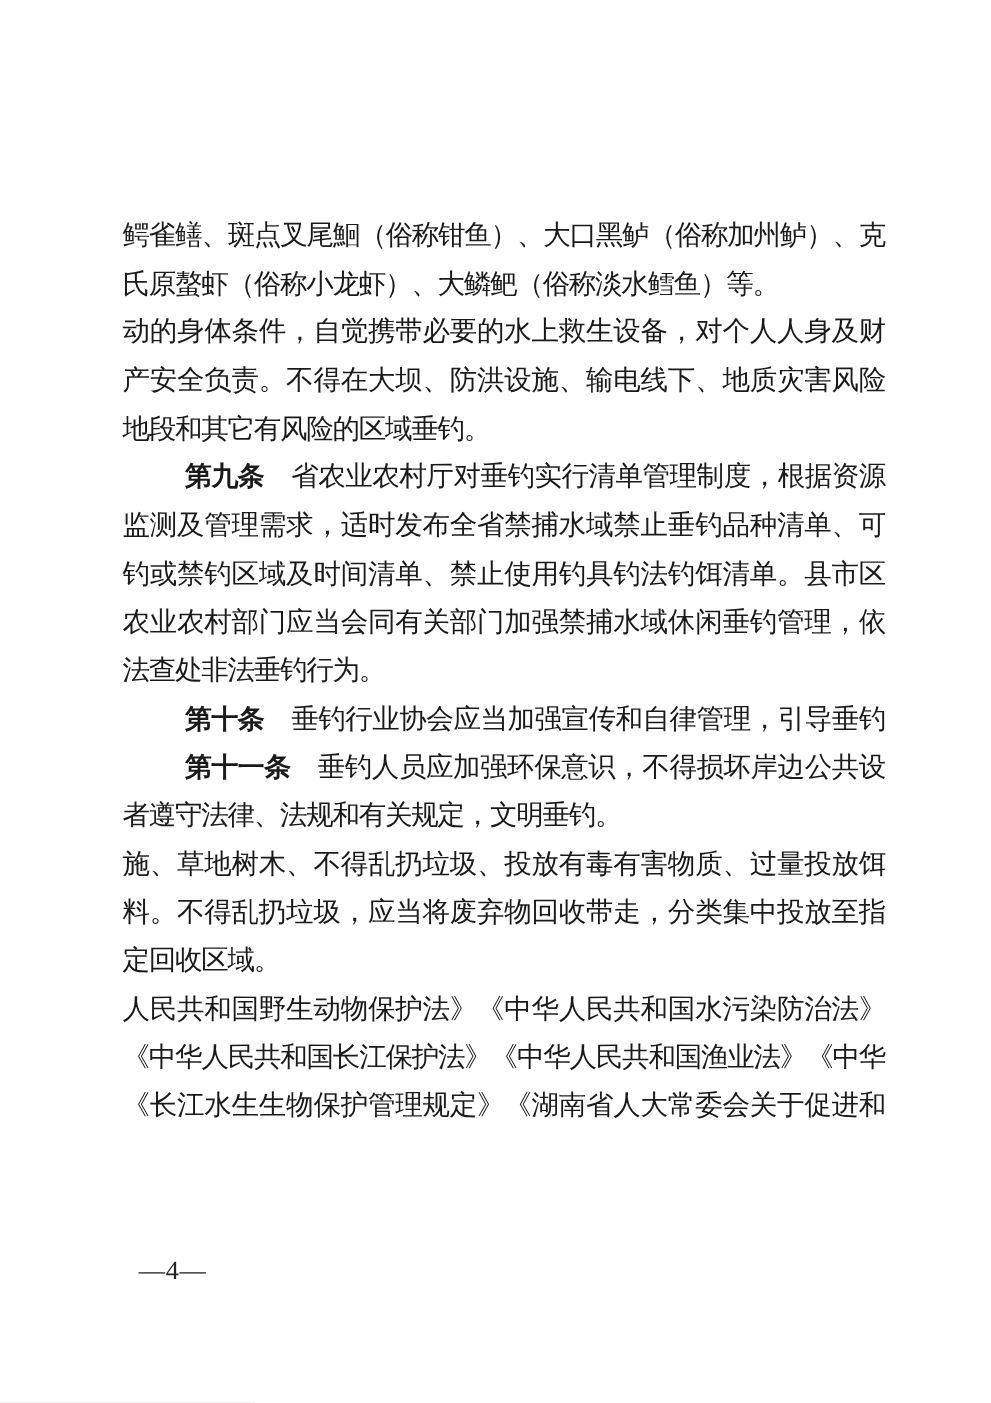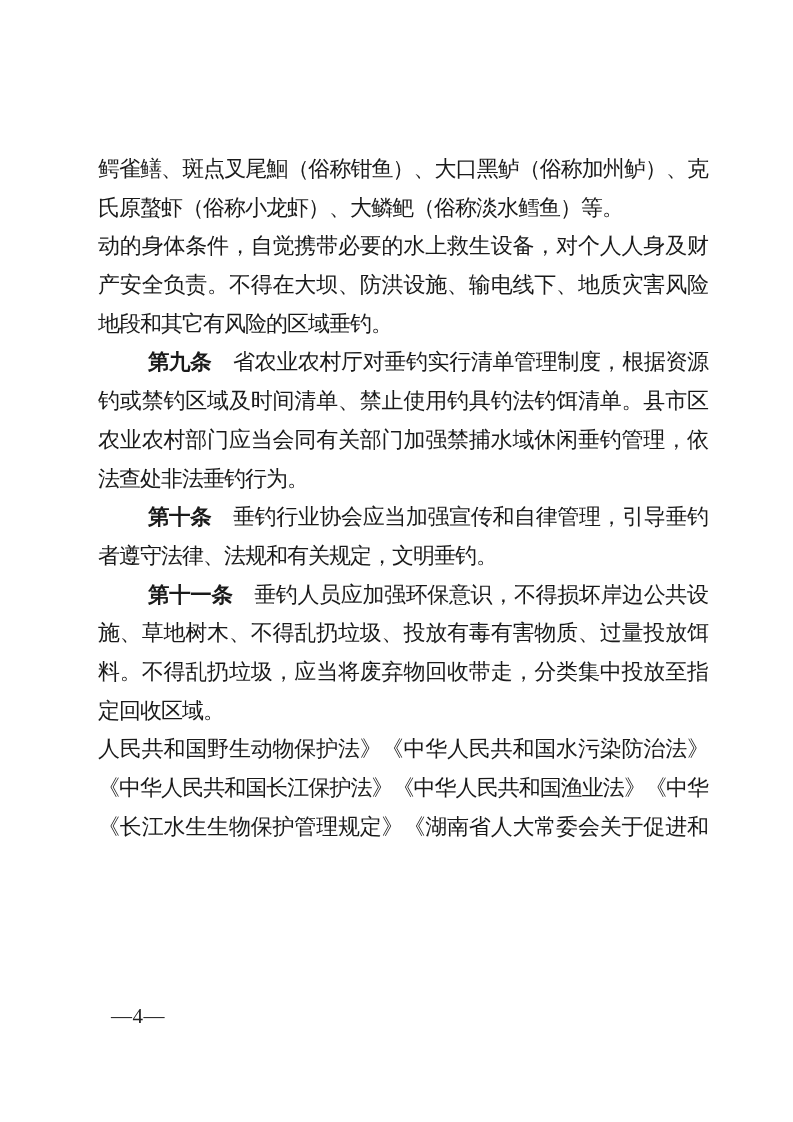--- a/index.html
+++ b/index.html
@@ -13,21 +13,21 @@
     height: 1122px;
     margin: 0 auto;
     background: #ffffff;
     overflow: hidden;
     font-family: "Liberation Serif", "DejaVu Serif", serif;
     color: #1a1a1a;
   }
   .text-block {
     position: absolute;
     left: 98px;
-    top: 150px;
+    top: 169px;
     width: 610px;
   }
   .line {
     box-sizing: border-box;
     width: 610px;
     height: 38.7px;
     line-height: 38.7px;
     font-size: 22px;
     letter-spacing: -1px;
     white-space: nowrap;
@@ -64,26 +64,27 @@
 <body>
 
 <div class="page">
   <div class="text-block">
       <div class="line fill"><span>鳄雀鳝、斑点叉尾鮰（俗称钳鱼）、大口黑鲈（俗称加州鲈）、克</span></div>
       <div class="line end"><span>氏原螯虾（俗称小龙虾）、大鳞鲃（俗称淡水鳕鱼）等。</span></div>
       <div class="line fill"><span>动的身体条件，自觉携带必要的水上救生设备，对个人人身及财</span></div>
       <div class="line fill"><span>产安全负责。不得在大坝、防洪设施、输电线下、地质灾害风险</span></div>
       <div class="line end"><span>地段和其它有风险的区域垂钓。</span></div>
       <div class="line fill indent"><span class="article-head">第九条</span><span>　省农业农村厅对垂钓实行清单管理制度，根据资源</span></div>
+      <div class="line fill"><span>监测及管理需求，适时发布全省禁捕水域禁止垂钓品种清单、可</span></div>
       <div class="line fill"><span>钓或禁钓区域及时间清单、禁止使用钓具钓法钓饵清单。县市区</span></div>
       <div class="line fill"><span>农业农村部门应当会同有关部门加强禁捕水域休闲垂钓管理，依</span></div>
       <div class="line end"><span>法查处非法垂钓行为。</span></div>
       <div class="line fill indent"><span class="article-head">第十条</span><span>　垂钓行业协会应当加强宣传和自律管理，引导垂钓</span></div>
+      <div class="line fill indent"><span class="article-head">第十一条</span><span>　垂钓人员应加强环保意识，不得损坏岸边公共设</span></div>
       <div class="line end"><span>者遵守法律、法规和有关规定，文明垂钓。</span></div>
-      <div class="line fill indent"><span class="article-head">第十一条</span><span>　垂钓人员应加强环保意识，不得损坏岸边公共设</span></div>
       <div class="line fill"><span>施、草地树木、不得乱扔垃圾、投放有毒有害物质、过量投放饵</span></div>
       <div class="line fill"><span>料。不得乱扔垃圾，应当将废弃物回收带走，分类集中投放至指</span></div>
       <div class="line end"><span>定回收区域。</span></div>
       <div class="line fill"><span>人民共和国野生动物保护法》《中华人民共和国水污染防治法》</span></div>
       <div class="line fill"><span>《中华人民共和国长江保护法》《中华人民共和国渔业法》《中华</span></div>
       <div class="line fill"><span>《长江水生生物保护管理规定》《湖南省人大常委会关于促进和</span></div>
     </div>
   <div class="page-number">—4—</div>
 </div>
 

